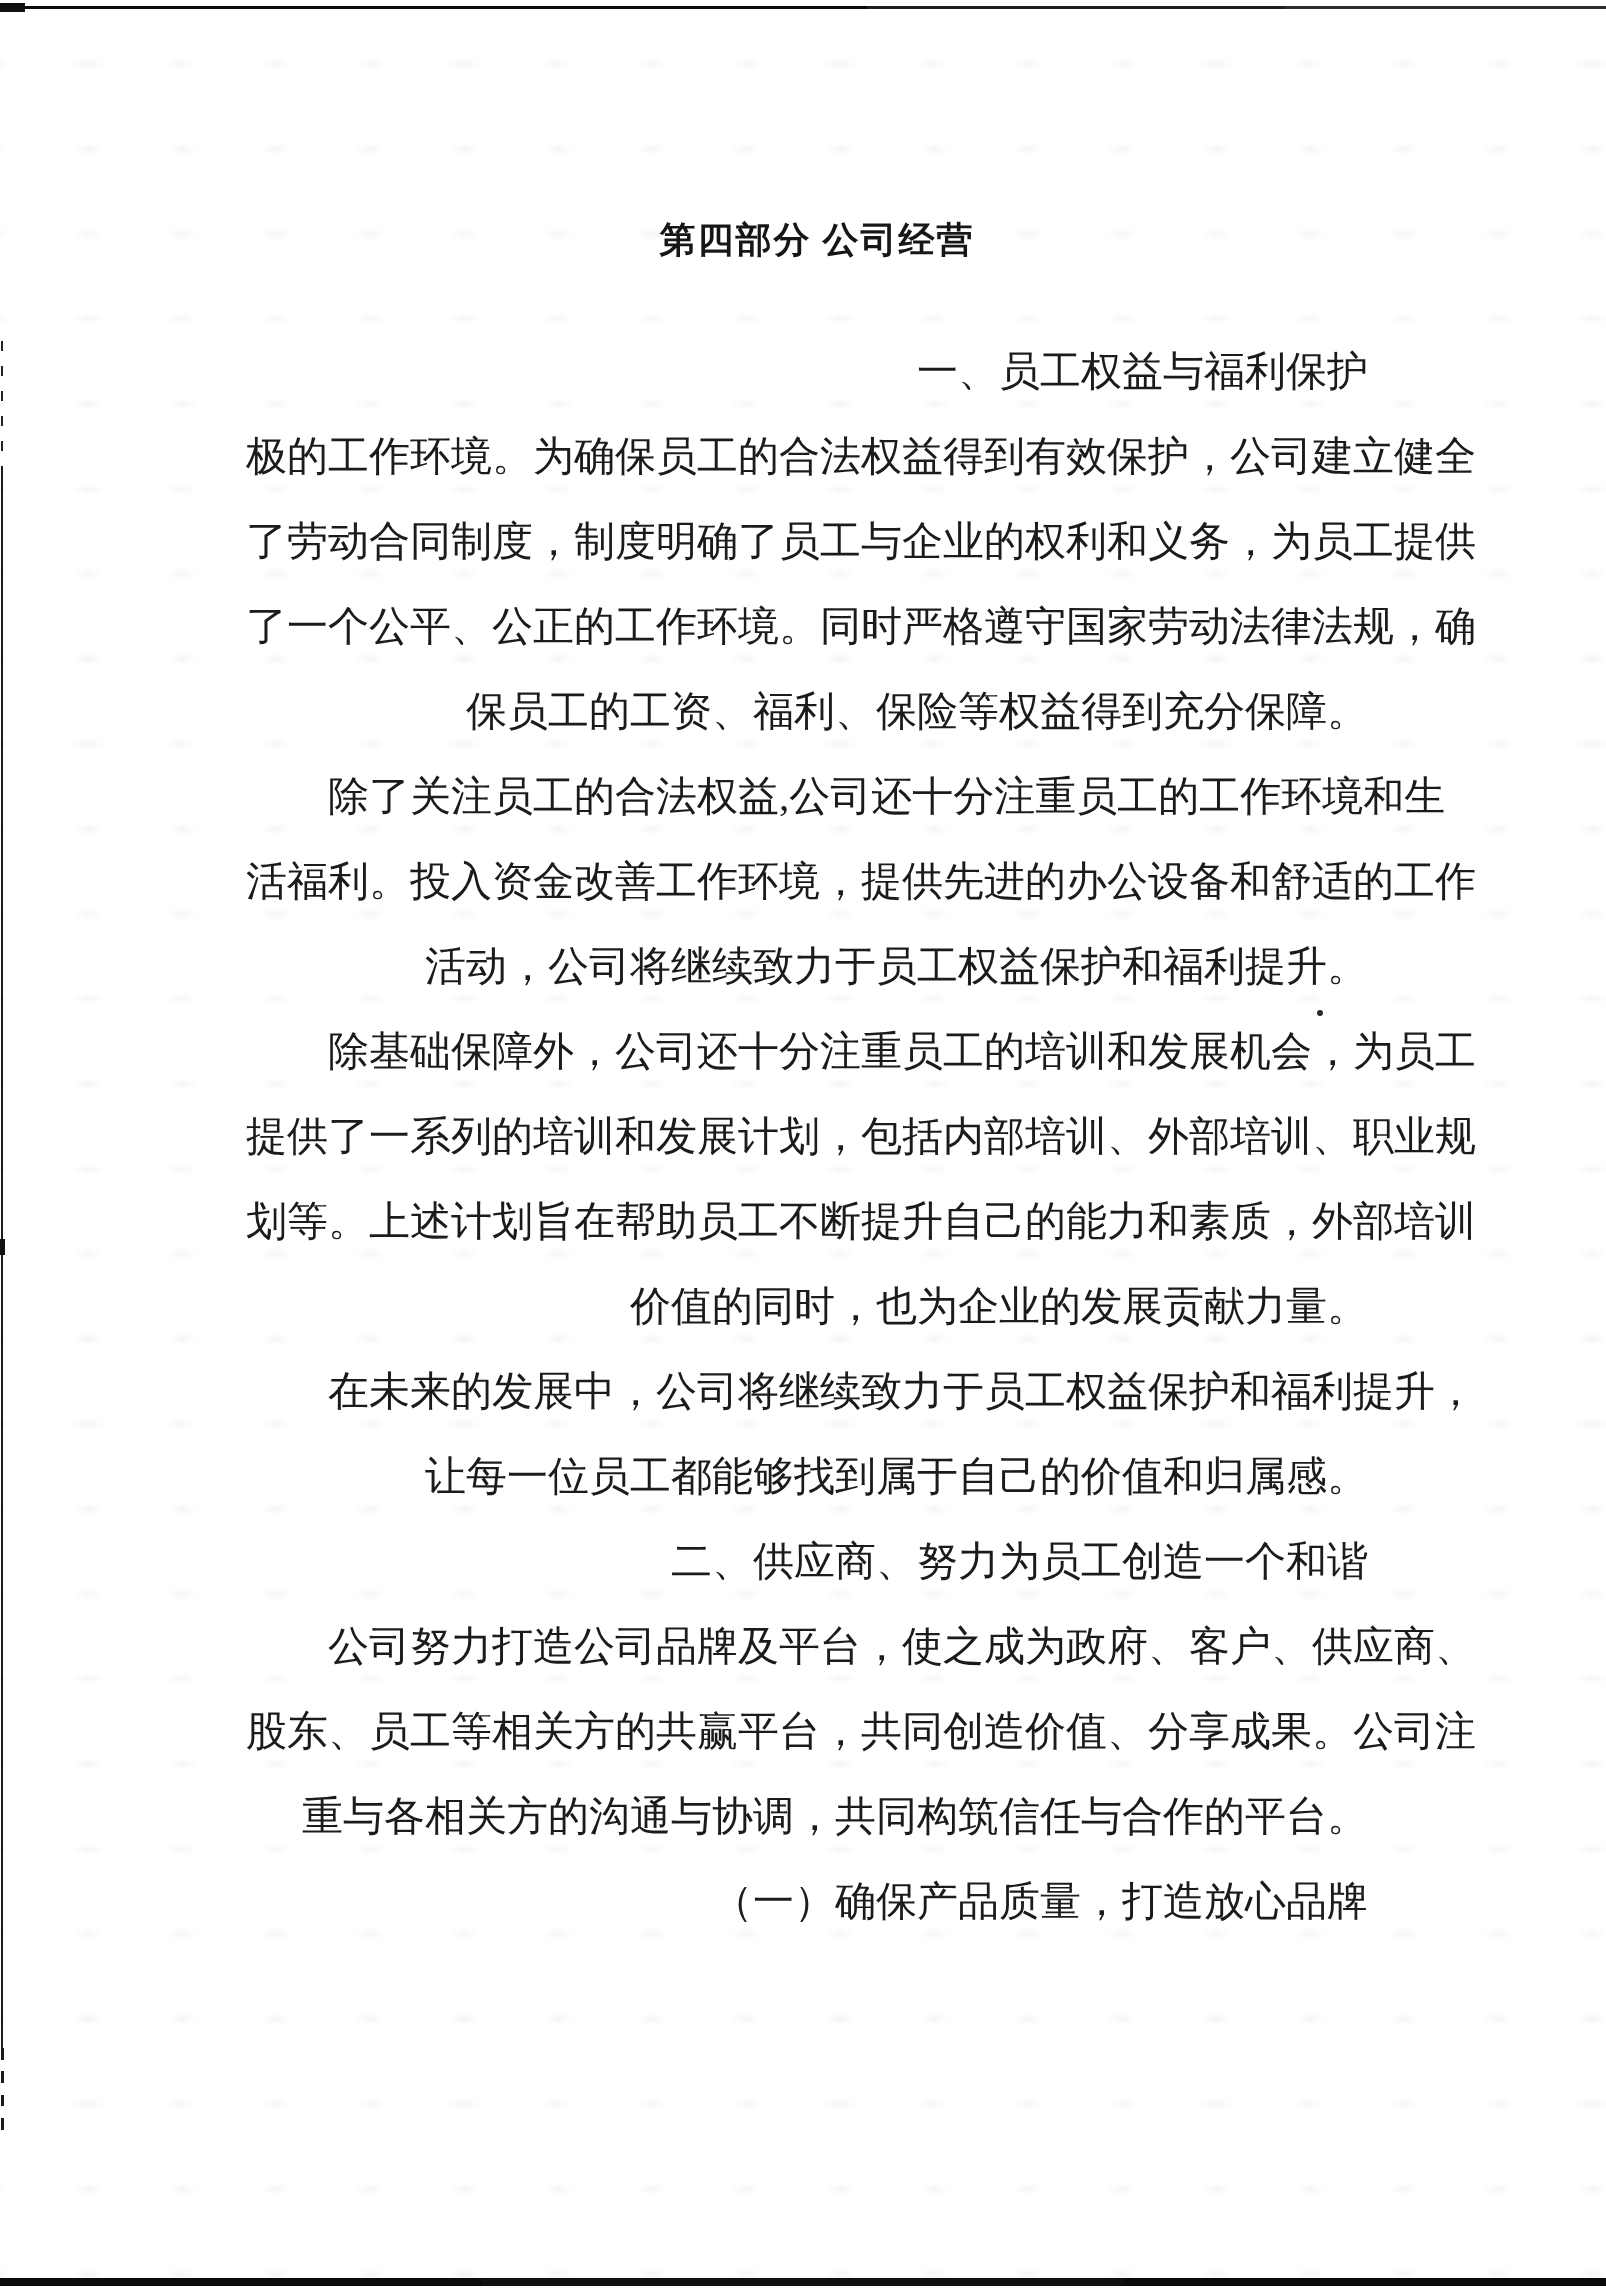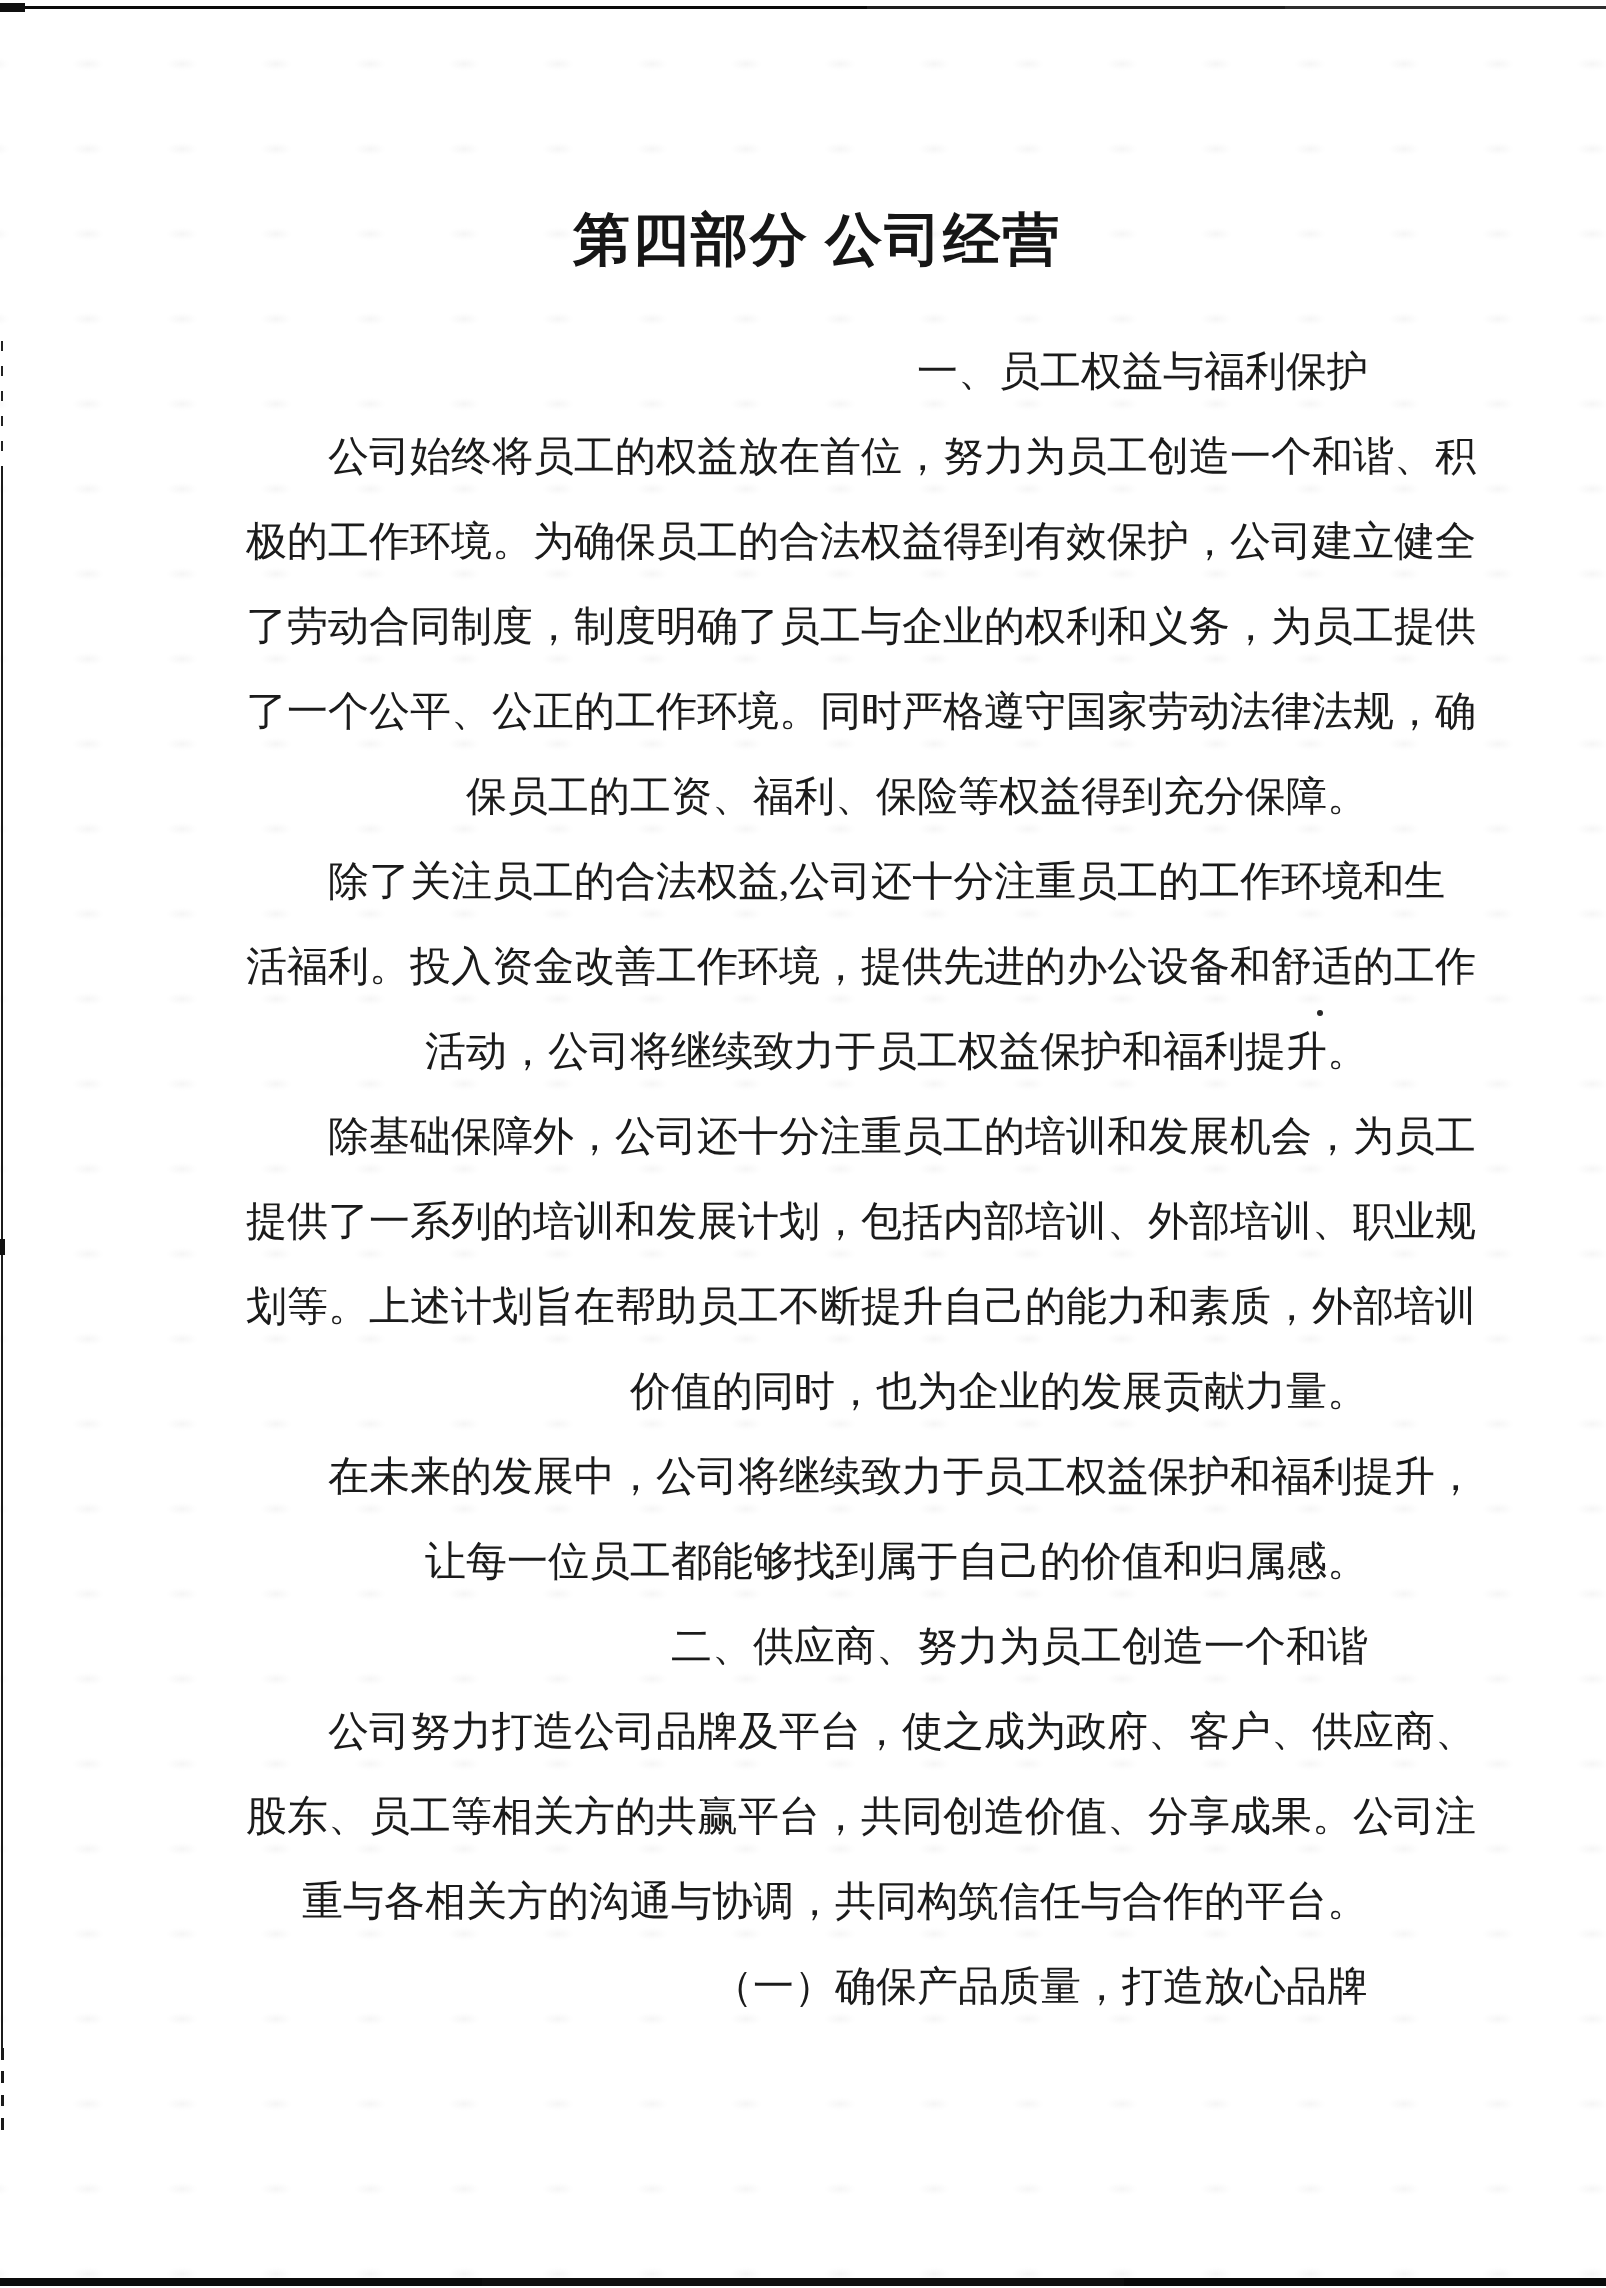--- a/index.html
+++ b/index.html
@@ -10,21 +10,21 @@
   }
   
   .bleed-noise{
     position:absolute;left:0;top:0;width:1606px;height:2289px;
     background-image:radial-gradient(ellipse 21.5px 8.8px at center,rgba(70,70,70,0.05),rgba(70,70,70,0) 72%);
     background-size:94px 85px;background-position:41px 21.5px;
     pointer-events:none;
   }
   .doc-title{
     position:absolute;left:256px;top:207px;width:1122px;
-    font-size:57px;line-height:66px;font-weight:bold;
+    font-size:36px;line-height:66px;font-weight:bold;
     color:#161616;text-align:center;letter-spacing:2px;
     white-space:nowrap;
   }
   .text-column{
     position:absolute;left:246px;top:329px;width:1122px;
     font-size:41px;line-height:85px;color:#1b1b1b;
   }
   .text-column .line{
     text-align:justify;text-align-last:justify;
     height:85px;white-space:nowrap;
@@ -68,21 +68,20 @@
 </style>
 </head>
 <body>
 
 <div class="bleed-noise"></div>
 
 <div class="doc-title">第四部分 公司经营</div>
 
 <div class="text-column" id="text-column">
     <div class="line last indent">一、员工权益与福利保护</div>
-    <div class="line indent">公司始终将员工的权益放在首位，努力为员工创造一个和谐、积</div>
     <div class="line">极的工作环境。为确保员工的合法权益得到有效保护，公司建立健全</div>
     <div class="line">了劳动合同制度，制度明确了员工与企业的权利和义务，为员工提供</div>
     <div class="line">了一个公平、公正的工作环境。同时严格遵守国家劳动法律法规，确</div>
     <div class="line last">保员工的工资、福利、保险等权益得到充分保障。</div>
     <div class="line indent">除了关注员工的合法权益,公司还十分注重员工的工作环境和生</div>
     <div class="line">活福利。投入资金改善工作环境，提供先进的办公设备和舒适的工作</div>
     <div class="line last">活动，公司将继续致力于员工权益保护和福利提升。</div>
     <div class="line indent">除基础保障外，公司还十分注重员工的培训和发展机会，为员工</div>
     <div class="line">提供了一系列的培训和发展计划，包括内部培训、外部培训、职业规</div>
     <div class="line">划等。上述计划旨在帮助员工不断提升自己的能力和素质，外部培训</div>

